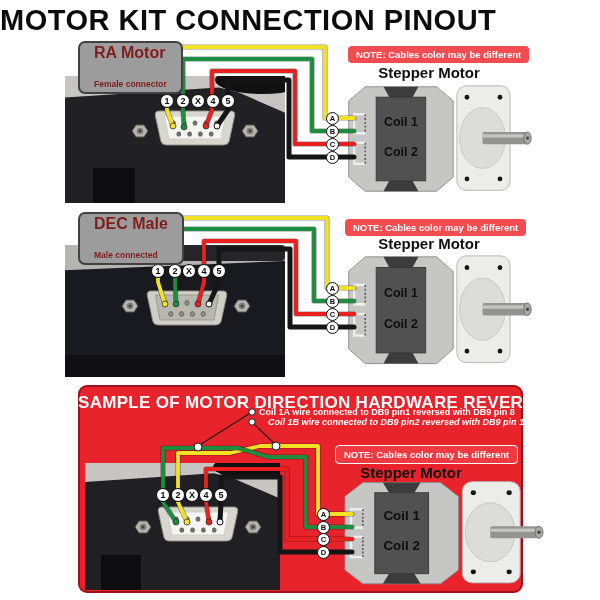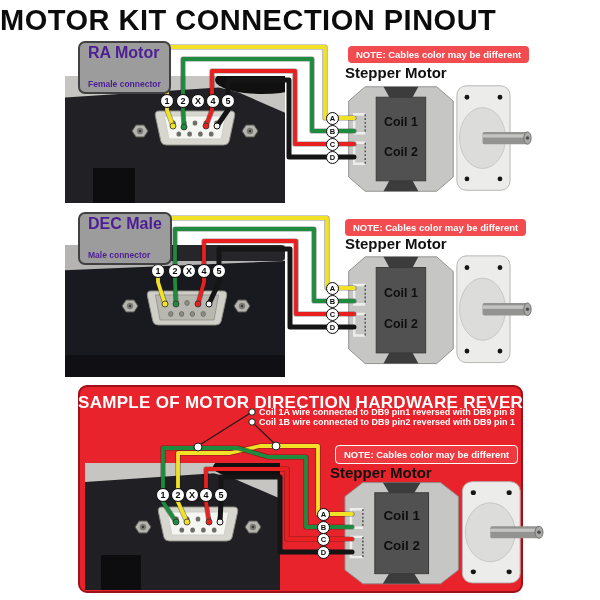--- a/index.html
+++ b/index.html
@@ -4,33 +4,33 @@
 <style>
   html,body{margin:0;padding:0;background:#fff;}
   .page{position:relative;width:600px;height:600px;background:#fff;overflow:hidden;
         font-family:"Liberation Sans", sans-serif;}
 
   .page-title{position:absolute;left:0;top:4px;width:600px;text-align:left;
     font-size:29px;font-weight:900;letter-spacing:.5px;color:#0c0c0c;white-space:nowrap;}
 
   
   .taglabel{position:absolute;background:var(--label-gray,#9c9c9c);border:2px solid #414141;
-    border-radius:7px;padding:2px 8px 3px;color:#4c1d95;line-height:1;z-index:6;}
+    border-radius:7px;padding:2px 14px 3px;color:#7f1d1d;line-height:1;z-index:6;}
   .tl-main{font-size:16px;font-weight:bold;}
   .tl-sub{font-size:8.5px;font-weight:bold;margin-top:19px;}
   .tl-single{font-size:11px;font-weight:bold;padding:2px 0;}
 
   
   .note{position:absolute;background:var(--note-red,#f24b50);color:#fff;
     font-size:9.5px;font-weight:bold;padding:3px 8px;border-radius:4px;
     white-space:nowrap;z-index:6;}
   .note.bordered{border:1.5px solid #fff;background:#ee3a40;}
 
   .steplabel{position:absolute;font-size:15px;font-weight:bold;color:#101010;
-    z-index:6;}
+    text-align:center;z-index:6;}
 
   
   .photo{position:absolute;background:#c6c5c1;overflow:hidden;z-index:1;}
   .photo .blob{position:absolute;background:#101010;border-radius:50%;}
   .photo .device{position:absolute;left:0;right:0;bottom:0;}
   .photo .shade{position:absolute;background:#0d0d10;}
 
   .redpanel{position:absolute;left:78px;top:385px;width:445px;height:208px;
     background:var(--panel-red,#e8232b);border:2px solid #9e1118;border-radius:9px;
     box-sizing:border-box;z-index:0;}
@@ -231,39 +231,39 @@
   <div class="pin" style="left:206px;top:94px;">4</div>
   <div class="pin" style="left:221px;top:94px;">5</div>
 
   <div class="term" style="left:326px;top:112px;">A</div>
   <div class="term" style="left:326px;top:125px;">B</div>
   <div class="term" style="left:326px;top:138px;">C</div>
   <div class="term" style="left:326px;top:151px;">D</div>
 
   <div class="taglabel" style="left:78px;top:212px;">
     <div class="tl-main">DEC Male</div>
-    <div class="tl-sub">Male connector</div>
+    <div class="tl-sub">Male connected</div>
   </div>
   <div class="note" style="left:345px;top:219px;">NOTE: Cables color may be different</div>
   <div class="steplabel" style="left:345px;top:235px;width:168px;">Stepper Motor</div>
 
   <div class="pin" style="left:151px;top:264px;">1</div>
   <div class="pin" style="left:168px;top:264px;">2</div>
   <div class="pin" style="left:182px;top:264px;">X</div>
   <div class="pin" style="left:197px;top:264px;">4</div>
   <div class="pin" style="left:212px;top:264px;">5</div>
 
   <div class="term" style="left:326px;top:282px;">A</div>
   <div class="term" style="left:326px;top:295px;">B</div>
   <div class="term" style="left:326px;top:308px;">C</div>
   <div class="term" style="left:326px;top:321px;">D</div>
 
   <div class="rev-title">SAMPLE OF MOTOR DIRECTION HARDWARE REVERSE</div>
   <div class="callout" style="left:259px;top:407px;">Coil 1A wire connected to DB9 pin1 reversed with DB9 pin 8</div>
-  <div class="callout" style="left:259px;top:417px;">Coil 1B wire connected to DB9 pin2 reversed with DB9 pin 1</div>
+  <div class="callout" style="left:268px;top:417px;font-style:italic;">Coil 1B wire connected to DB9 pin2 reversed with DB9 pin 1</div>
   <div class="note bordered" style="left:335px;top:445px;">NOTE: Cables color may be different</div>
   <div class="steplabel" style="left:330px;top:464px;width:162px;">Stepper Motor</div>
 
   <div class="pin" style="left:156px;top:488px;">1</div>
   <div class="pin" style="left:171px;top:488px;">2</div>
   <div class="pin" style="left:185px;top:488px;">X</div>
   <div class="pin" style="left:199px;top:488px;">4</div>
   <div class="pin" style="left:214px;top:488px;">5</div>
 
   <div class="term" style="left:317px;top:508px;">A</div>

